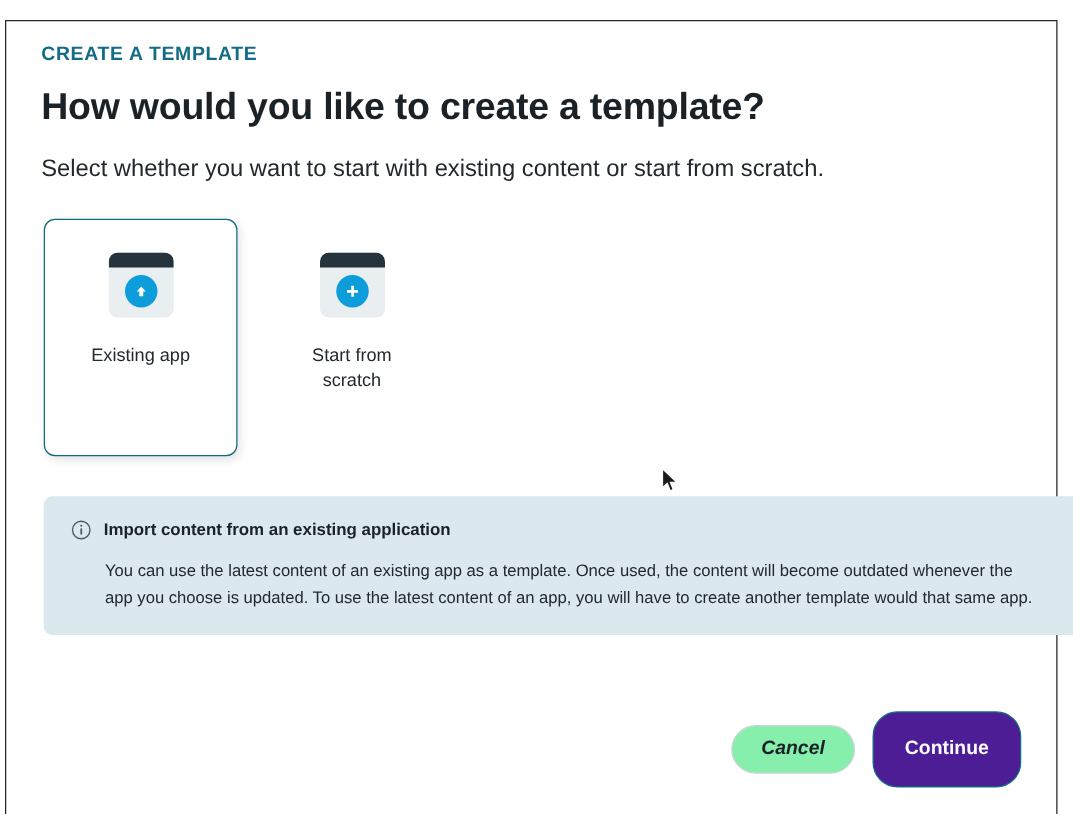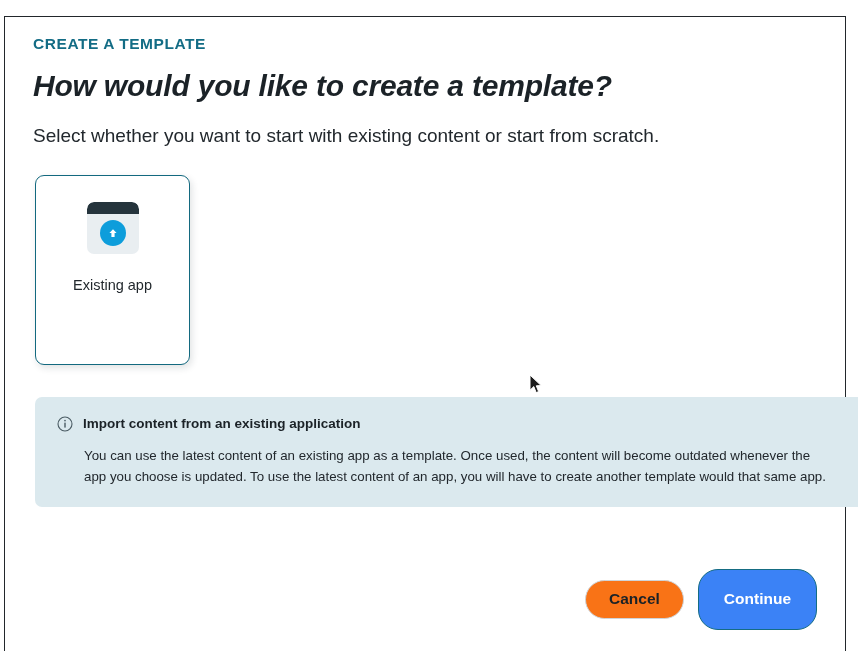--- a/index.html
+++ b/index.html
@@ -35,21 +35,20 @@
     font-weight: bold;
     letter-spacing: 0.55px;
     margin: 0 0 16px 0;
   }
   .headline {
     color: #1b2227;
     font-size: 30px;
     font-weight: bold;
     letter-spacing: -0.2px;
     margin: 0 0 22px 0;
-    font-style: italic;
   }
   .subhead {
     color: #22282d;
     font-size: 19px;
     margin: 0 0 28px 0;
   }
 
   
   .options {
     display: flex;
@@ -159,26 +158,27 @@
   .btn {
     font-family: "Liberation Sans", sans-serif;
     font-size: 15.5px;
     font-weight: bold;
     border-radius: 20px;
     padding: 9px 23px;
     cursor: pointer;
     line-height: 1.2;
   }
   .btn-secondary {
-    background: #f97316;
+    background: #86efac;
     color: #1b2227;
     border: 1.2px solid #cfd4d8;
+    font-style: italic;
   }
   .btn-primary {
-    background: #3b82f6;
+    background: #4c1d95;
     color: #ffffff;
     border: 1.2px solid #156c83;
     padding: 20px 25px;
   }
 
   
   .cursor {
     position: absolute;
     left: 524px;
     top: 357px;
@@ -206,20 +206,32 @@
           <div class="titlebar"></div>
           <div class="badge">
             <svg width="14" height="14" viewBox="0 0 14 14" aria-hidden="true">
               <path d="M7 3.2 L10.6 7.1 H8.6 V10.9 H5.4 V7.1 H3.4 Z" fill="#ffffff"></path>
             </svg>
           </div>
         </div>
         <div class="option-label">Existing app</div>
       </div>
 
+      <div class="option">
+        <div class="app-icon">
+          <div class="titlebar"></div>
+          <div class="badge">
+            <svg width="14" height="14" viewBox="0 0 14 14" aria-hidden="true">
+              <rect x="6" y="2.6" width="2.1" height="8.8" rx="0.4" fill="#ffffff"></rect>
+              <rect x="2.6" y="6" width="8.8" height="2.1" rx="0.4" fill="#ffffff"></rect>
+            </svg>
+          </div>
+        </div>
+        <div class="option-label">Start from scratch</div>
+      </div>
 
     </div>
 
     <div class="banner">
       <div class="banner-head">
         <span class="info-icon">
           <svg width="16" height="16" viewBox="0 0 16 16" aria-hidden="true">
             <circle cx="8" cy="8" r="7" fill="none" stroke="#4a5b63" stroke-width="1.1"></circle>
             <circle cx="8" cy="4.6" r="0.85" fill="#4a5b63"></circle>
             <rect x="7.3" y="6.5" width="1.4" height="5.2" rx="0.6" fill="#4a5b63"></rect>

